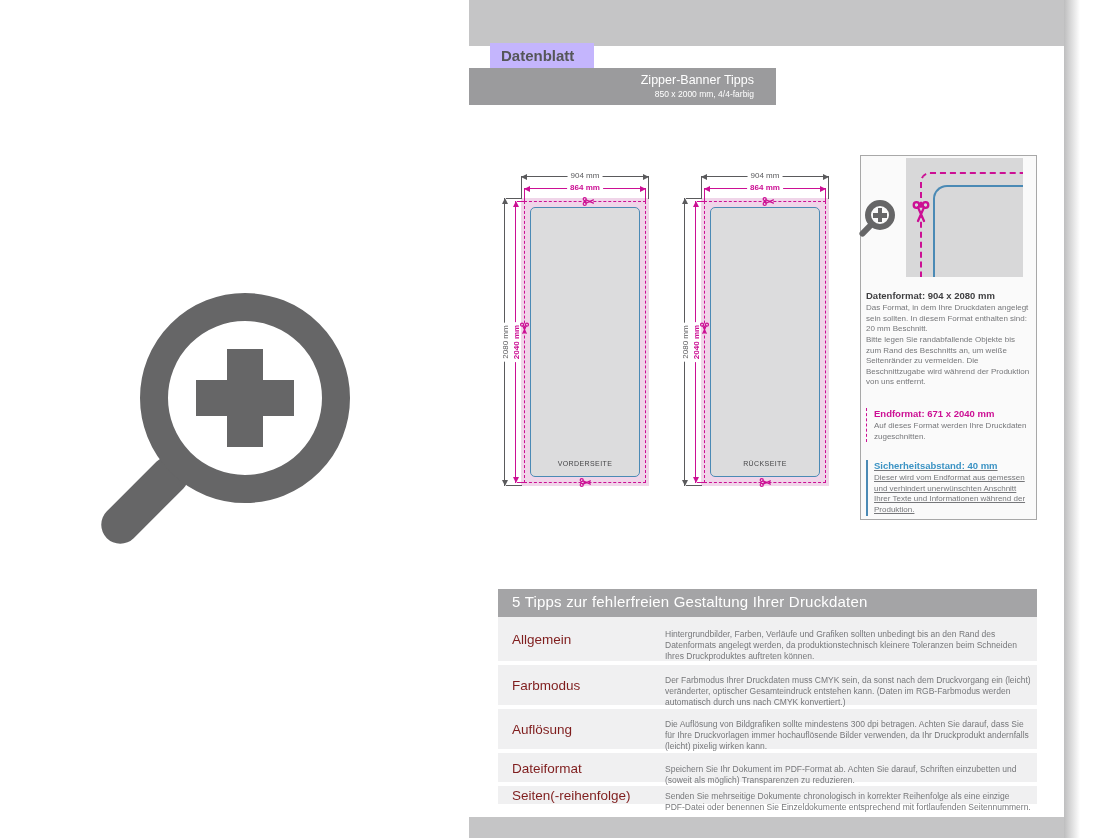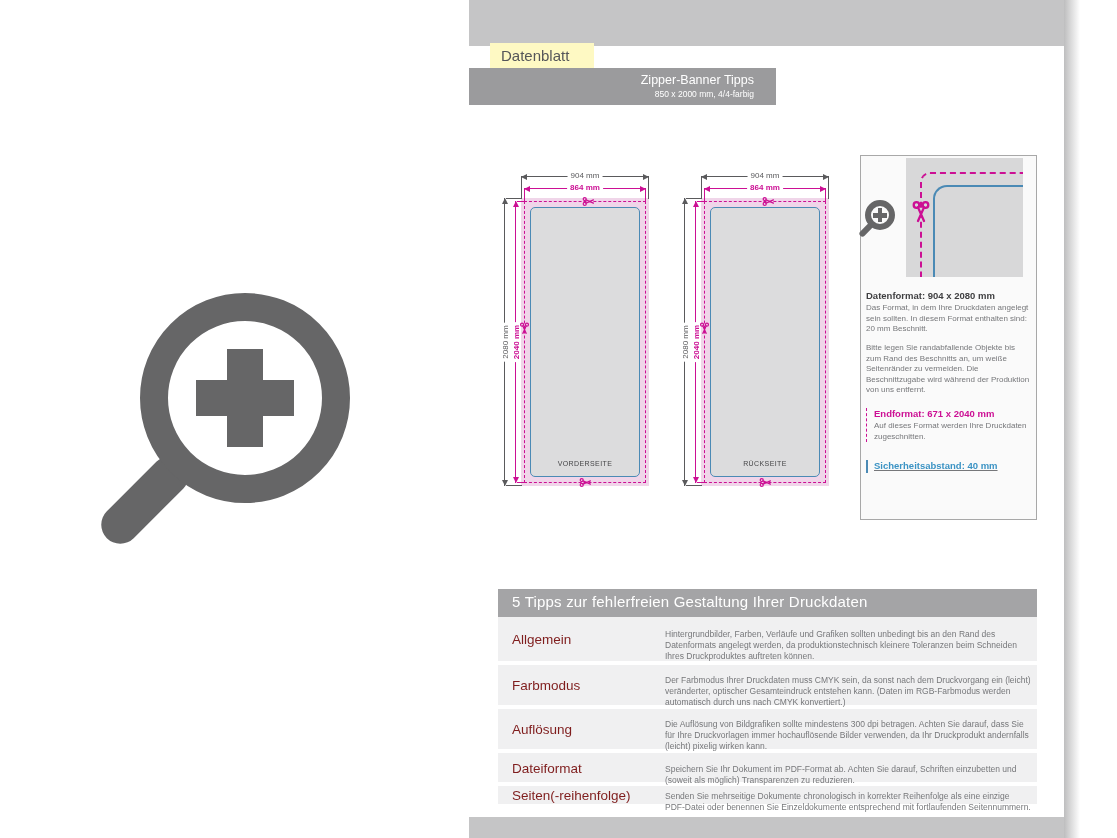--- a/index.html
+++ b/index.html
@@ -8,21 +8,21 @@
   #stage { position:relative; width:1117px; height:838px; background:#fff; overflow:hidden; }
   .layer { position:absolute; inset:0; }
 
   
   .band { position:absolute; left:469px; width:595px; background:#c5c5c6; }
   .band.top { top:0; height:46px; }
   .band.bottom { top:817px; height:21px; }
   .page-shadow { position:absolute; left:1064px; top:0; width:16px; height:838px;
     background:linear-gradient(to right, rgba(110,110,112,.45), rgba(255,255,255,0)); }
   .datenblatt-box { position:absolute; left:490px; top:43px; width:104px; height:40px;
-    background:#fef9c3; color:#555659; font-size:15px; line-height:25px; padding-left:11px; }
+    background:#c4b5fd; color:#555659; font-size:15px; line-height:25px; padding-left:11px;font-weight:bold; }
   .title-box { position:absolute; left:469px; top:68px; width:307px; height:37px;
     background:#9b9b9d; color:#fff; text-align:right; padding:5px 22px 0 0; }
   .title-box .t { font-size:12.5px; line-height:1.25; }
   .title-box .s { font-size:8.5px; line-height:1.3; }
 
   
   .mag { position:absolute; }
   .mag .ring { position:absolute; border-radius:50%; border-style:solid; border-color:#666667; }
   .mag .ph, .mag .pv, .mag .handle { position:absolute; background:#666667; }
   .mag.big { left:140px; top:293px; width:210px; height:210px; }
@@ -73,21 +73,21 @@
   .info-panel { position:absolute; left:860px; top:155px; width:177px; height:365px;
     background:#fafafa; border:1px solid #a8a8a8; }
   .detail { position:absolute; left:906px; top:158px; width:117px; height:119px;
     background:#d8d8d9; overflow:hidden; }
   .detail .cut { position:absolute; left:14px; top:14px; right:-30px; bottom:-30px;
     border-left:2px dashed #cc0f94; border-top:2px dashed #cc0f94; border-top-left-radius:10px; }
   .detail .safe { position:absolute; left:27px; top:27px; right:-30px; bottom:-30px;
     border-left:2px solid #4b8ab5; border-top:2px solid #4b8ab5; border-top-left-radius:14px; }
   .info-block { position:absolute; left:866px; width:165px; color:#76777a; font-size:8px; line-height:1.32; }
   .info-block h3 { font-size:9.5px; margin-bottom:2px; line-height:1.2; }
-  .info-block p + p { margin-top:8px; }
+  .info-block p + p { }
   .ib-datenformat h3 { color:#3f3f41; }
   .ib-endformat { border-left:1px dashed #cc0f94; padding-left:7px; }
   .ib-endformat h3 { color:#cc0f94; }
   .ib-sicherheit { border-left:2px solid #4b8ab5; padding-left:6px;text-decoration:underline; }
   .ib-sicherheit h3 { color:#3b93c4; }
 
   
   .tips-header { position:absolute; left:498px; top:589px; width:539px; height:34px;
     background:#a4a4a6; color:#fff; font-size:15px; line-height:25px; padding-left:14px; letter-spacing:.2px; }
   .tip-row { position:absolute; left:498px; width:539px; background:#f0f0f1; }
@@ -221,20 +221,21 @@
     <h3>Datenformat: 904 x 2080 mm</h3>
     <p>Das Format, in dem Ihre Druckdaten angelegt sein sollten. In diesem Format enthalten sind: 20 mm Beschnitt.</p>
     <p>Bitte legen Sie randabfallende Objekte bis zum Rand des Beschnitts an, um weiße Seitenränder zu vermeiden. Die Beschnittzugabe wird während der Produktion von uns entfernt.</p>
   </div>
   <div class="info-block ib-endformat" style="top:408px;">
     <h3>Endformat: 671 x 2040 mm</h3>
     <p>Auf dieses Format werden Ihre Druckdaten zugeschnitten.</p>
   </div>
   <div class="info-block ib-sicherheit" style="top:460px;">
     <h3>Sicherheitsabstand: 40 mm</h3>
+    <p>Dieser wird vom Endformat aus gemessen und verhindert unerwünschten Anschnitt Ihrer Texte und Informationen während der Produktion.</p>
   </div>
 
   <div class="tips-header">5 Tipps zur fehlerfreien Gestaltung Ihrer Druckdaten</div>
 
   <div class="tip-row" style="top:617px;height:44px;">
     <span class="tip-label">Allgemein</span>
     <span class="tip-text">Hintergrundbilder, Farben, Verläufe und Grafiken sollten unbedingt bis an den Rand des Datenformats angelegt werden, da produktionstechnisch kleinere Toleranzen beim Schneiden Ihres Druckproduktes auftreten können.</span>
   </div>
   <div class="tip-row" style="top:665px;height:40px;">
     <span class="tip-label">Farbmodus</span>

